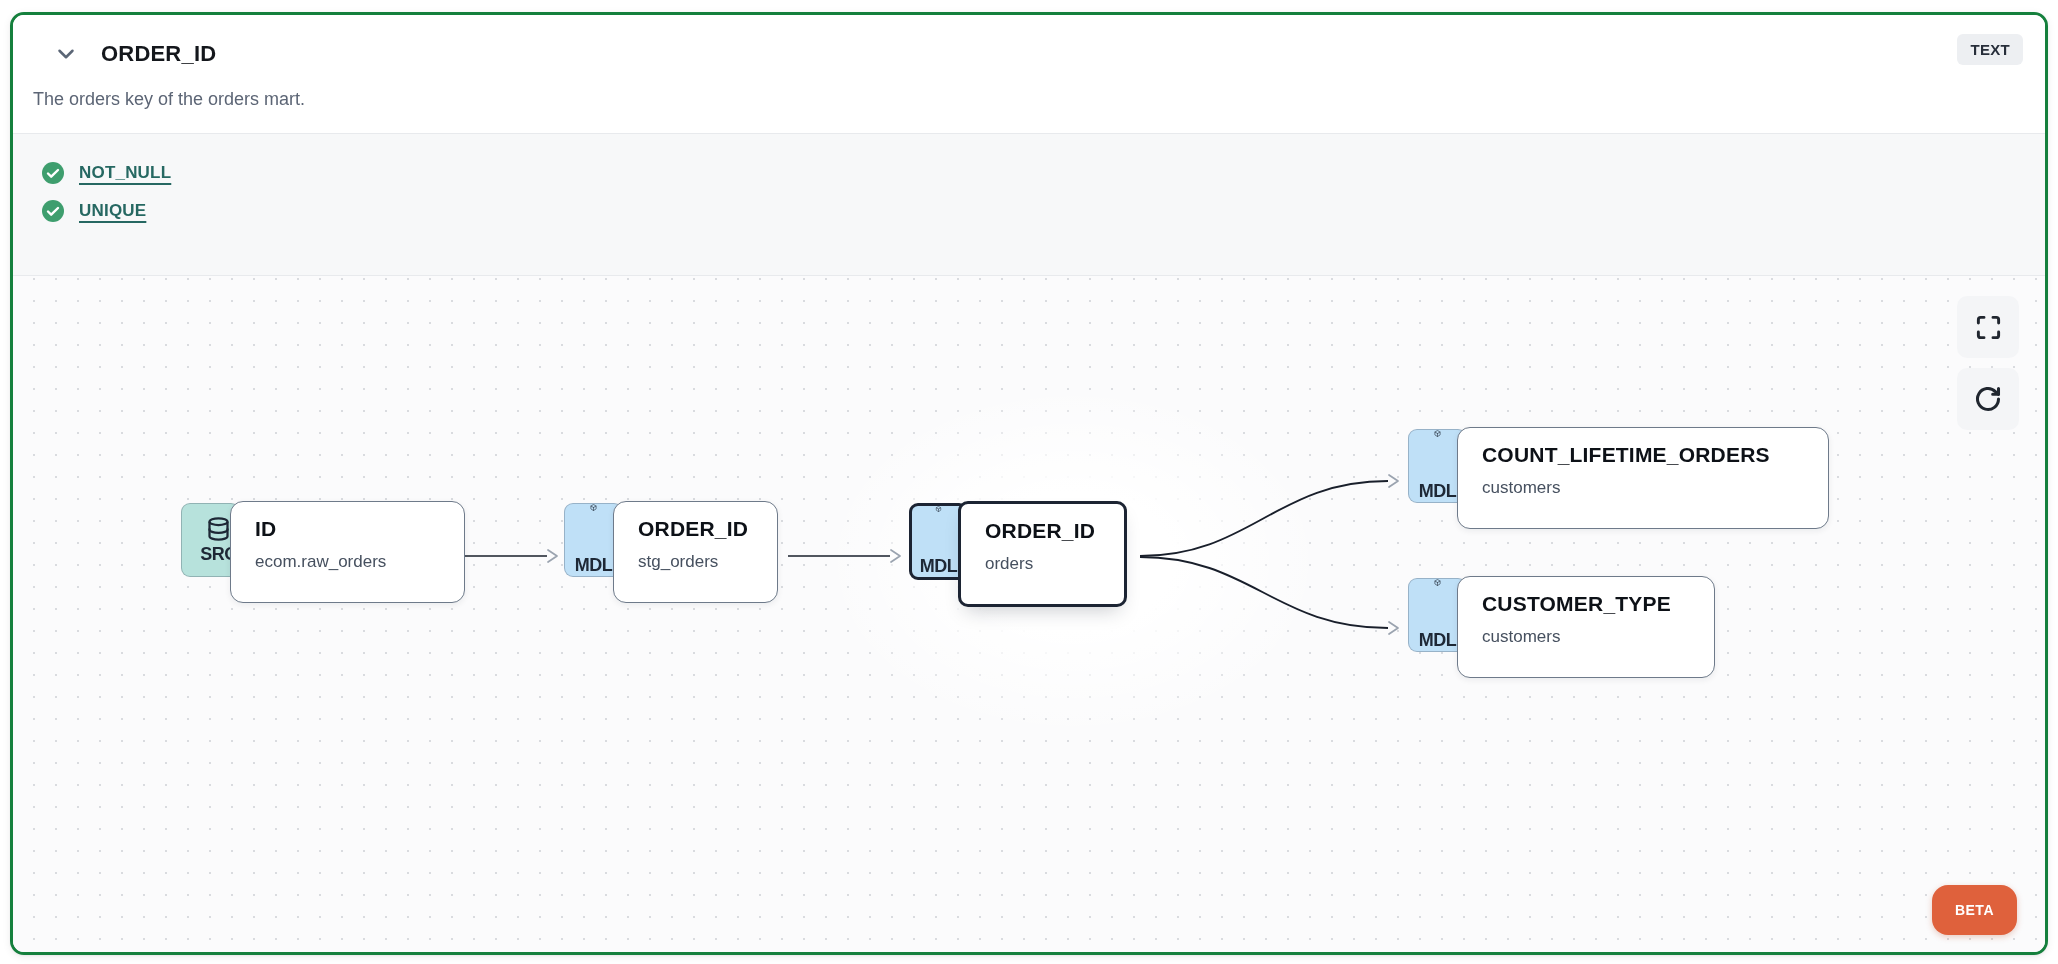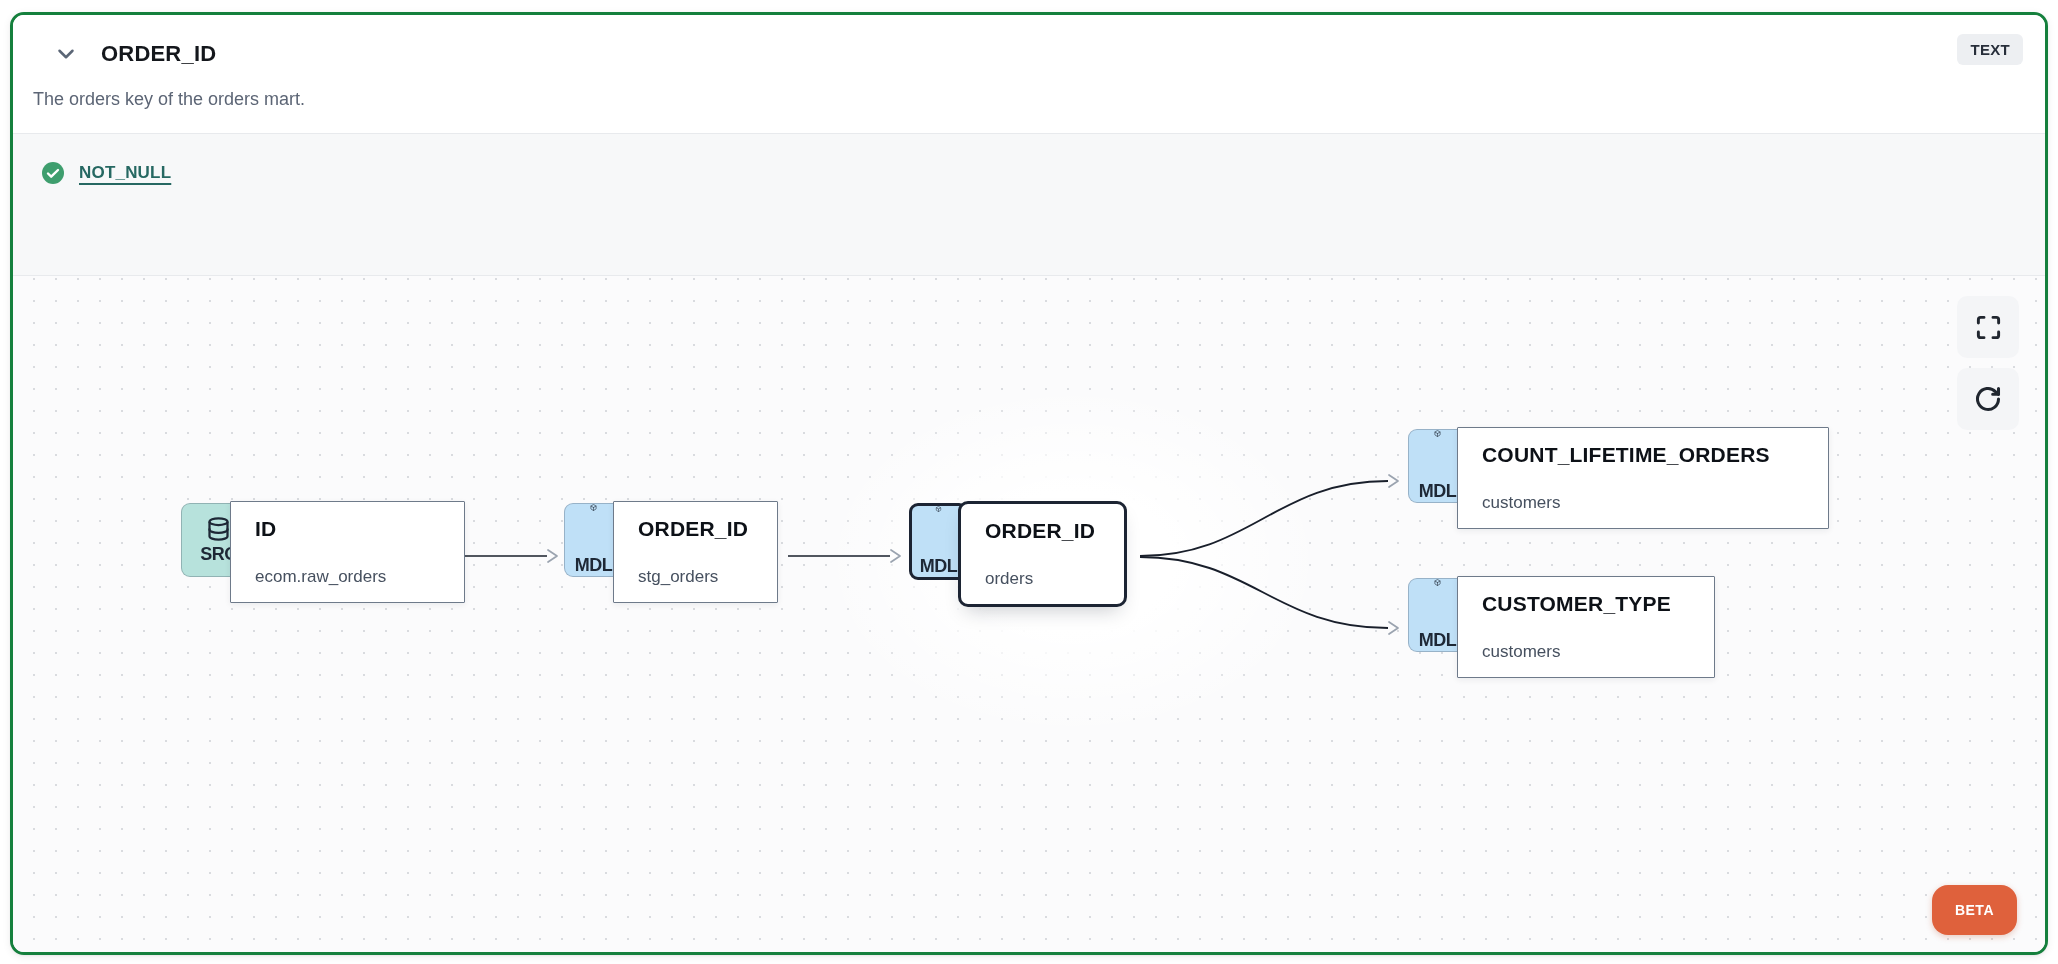--- a/index.html
+++ b/index.html
@@ -41,24 +41,24 @@
   svg.edges { position: absolute; left: 0; top: 0; z-index: 2; }
 
   .node { position: absolute; display: flex; align-items: flex-start; z-index: 3; }
   .node-badge { width: 59px; height: 74px; margin-top: 2px; margin-right: -10px;
     border-radius: 9px; display: flex; flex-direction: column; align-items: center;
     justify-content: center; gap: 1px; border: 1px solid rgba(30,40,60,.25); color: #1e2836; }
   .node-badge.teal { background: #b7e2dc; padding-left: 16px; }
   .node-badge.blue { background: #bfe0f7; gap: 44px; }
   .badge-label { font-size: 18px; font-weight: 700; letter-spacing: -0.5px; }
   .node-body { position: relative; z-index: 1; background: #ffffff; border: 1.4px solid #6e7a8a;
-    border-radius: 1px; height: 102px; padding: 15px 0 0 24px;
+    border-radius: 13px; height: 102px; padding: 15px 0 0 24px;
     box-shadow: 0 2px 6px rgba(20,25,40,.07); cursor: pointer; }
   .node-title { font-size: 21px; font-weight: 600; color: #0d1117; letter-spacing: .2px; }
-  .node-sub { font-size: 17px; color: #46505f; margin-top: 26px; }
+  .node-sub { font-size: 17px; color: #46505f; margin-top: 11px; }
 
   .node.selected .node-body { border: 3px solid #1c2433; border-radius: 10px; height: 106px;
     box-shadow: 0 10px 20px -8px rgba(25,31,46,.25); }
   .node.selected .node-badge { border: 3px solid #1c2433; height: 77px; }
 
   
   .controls { position: absolute; top: 20px; right: 26px; z-index: 4;
     display: flex; flex-direction: column; gap: 10px; }
   .ctrl-btn { width: 62px; height: 62px; border: none; border-radius: 10px; background: #f4f5f7;
     display: flex; align-items: center; justify-content: center; color: #20262f; cursor: pointer; }
@@ -85,20 +85,27 @@
     <p class="desc">The orders key of the orders mart.</p>
   </div>
 
   <div class="tests">
     <div class="test-row">
       <svg class="check-circle" viewBox="0 0 24 24">
           <circle cx="12" cy="12" r="11" fill="#3e9e6e"></circle>
           <path d="M7 12.5l3.2 3.2L17 9" fill="none" stroke="#ffffff" stroke-width="2.4" stroke-linecap="round" stroke-linejoin="round"></path>
         </svg>
       <a class="test-link">NOT_NULL</a>
+    </div>
+    <div class="test-row">
+      <svg class="check-circle" viewBox="0 0 24 24">
+          <circle cx="12" cy="12" r="11" fill="#3e9e6e"></circle>
+          <path d="M7 12.5l3.2 3.2L17 9" fill="none" stroke="#ffffff" stroke-width="2.4" stroke-linecap="round" stroke-linejoin="round"></path>
+        </svg>
+      <a class="test-link">UNIQUE</a>
     </div>
   </div>
 
   <div class="canvas">
     <div class="glow"></div>
 
     <svg class="edges" width="2038" height="682" viewBox="0 0 2038 682" fill="none">
       <path d="M443 280 H534" stroke="#191f2b" stroke-width="1.7"></path>
       <path d="M535 274 L544 280 L535 286" stroke="#9aa3af" stroke-width="1.7" stroke-linecap="round" stroke-linejoin="round"></path>
       <path d="M775 280 H877" stroke="#191f2b" stroke-width="1.7"></path>

